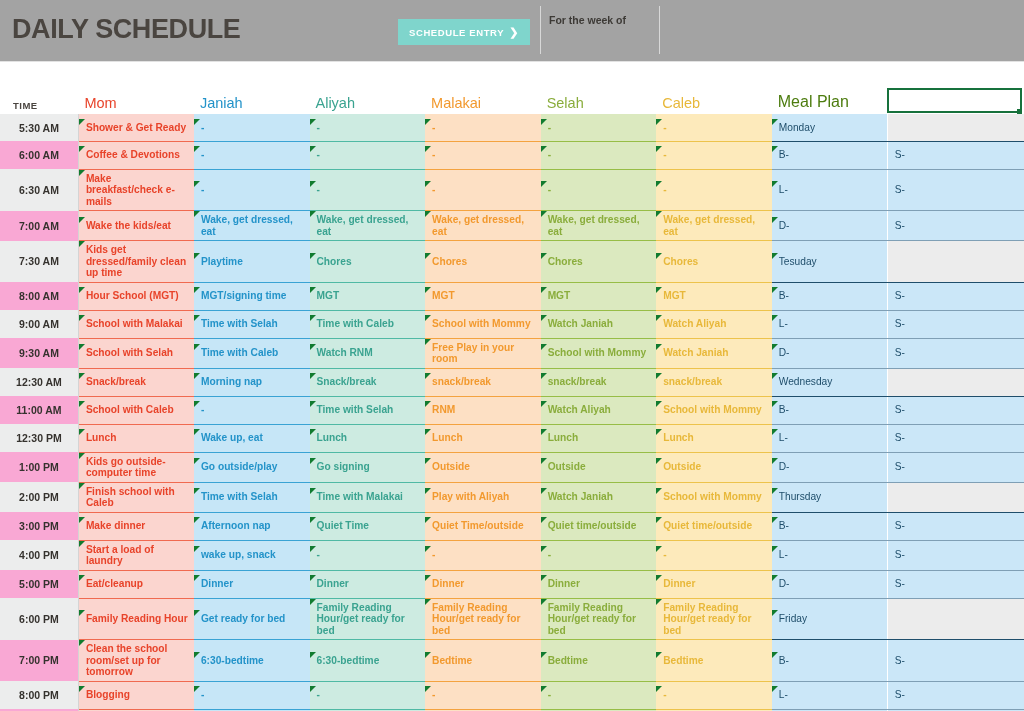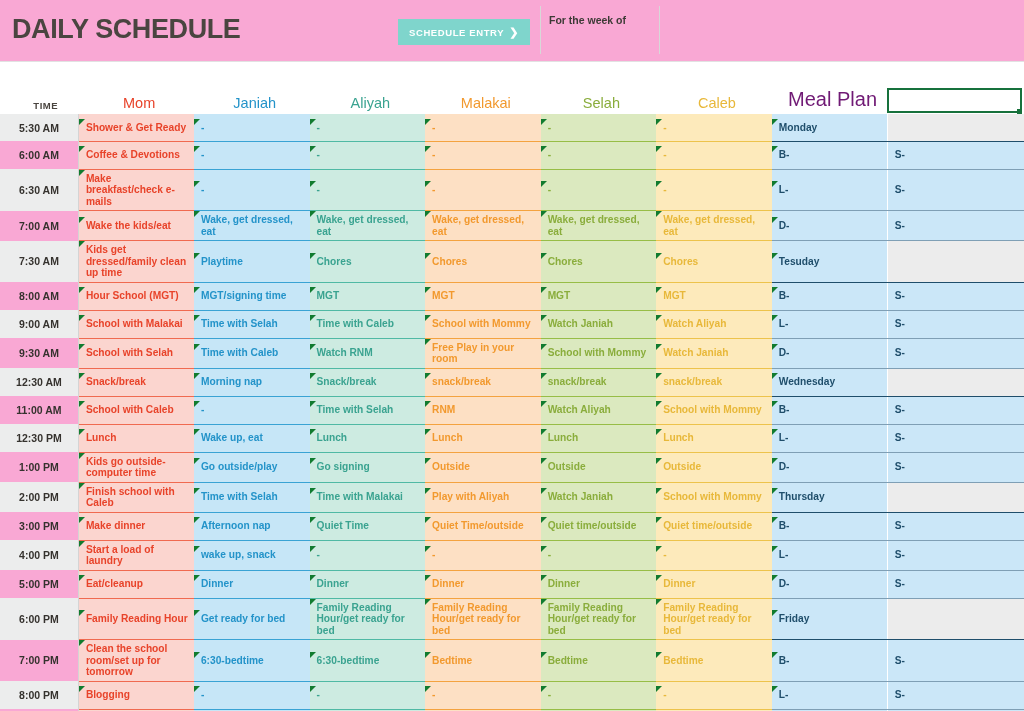--- a/index.html
+++ b/index.html
@@ -9,21 +9,21 @@
     width: 1024px; height: 711px;
     background: #ffffff;
     font-family: "Liberation Sans", sans-serif;
     overflow: hidden;
   }
   #app { position: relative; width: 1024px; height: 711px; background:#fff; }
 
   
   #header {
     position: absolute; left: 0; top: 0; width: 1024px; height: 62px;
-    background: #f9a8d4;
+    background: #a3a3a3;
     border-bottom: 1px solid #e2e2e2;
   }
   #title {
     position: absolute; left: 12px; top: 14px;
     font-family: "Liberation Sans", sans-serif;
     font-size: 27px; font-weight: bold; letter-spacing: -0.4px;
     color: #4a4540; white-space: nowrap;
   }
   #entry-btn {
     position: absolute; left: 398px; top: 19px; width: 132px; height: 26px;
@@ -44,26 +44,26 @@
 
   
   #grid { position: absolute; left: 0; top: 88px; width: 1024px; }
   table { border-collapse: collapse; table-layout: fixed; width: 1024px; }
   col.c-time { width: 78px; }
   col.c-p    { width: 115px; }
   col.c-meal { width: 115px; }
   col.c-s    { width: 136px; }
 
   thead th {
-    height: 22px; padding: 0 0 3px 6px; text-align: center; vertical-align: bottom;
+    height: 22px; padding: 0 0 3px 6px; text-align: left; vertical-align: bottom;
     font-weight: normal; border: none; background: #fff;
   }
   th.h-time { font-size: 9.5px; font-weight: bold; color: #4a4540; letter-spacing: 0.5px; padding-left: 13px; }
   th.h-person { font-size: 14.5px; }
-  th.h-meal { font-size: 20px; color: #701a75; }
+  th.h-meal { font-size: 16px; color: #4d7c0f; }
   th.h-sel  { padding: 0; }
   th.h-sel .selbox {
     height: 25px; margin: 0 2px 1px 0;
     border: 2px solid #17713c; background: #fff; position: relative;
   }
   th.h-sel .selbox::after {
     content: ""; position: absolute; right: -2px; bottom: -3px;
     width: 5px; height: 5px; background: #17713c;
   }
 
@@ -107,21 +107,21 @@
   td.col-aliyah  { border-bottom: 1px solid #4fb9a4; }
   td.col-malakai { border-bottom: 1px solid #f4a33f; }
   td.col-selah   { border-bottom: 1px solid #97bd46; }
   td.col-caleb   { border-bottom: 1px solid #edc34b; }
 
   
   td.col-meal, td.col-snack {
     background: #cbe7f8; border-bottom: 1px solid #7f9fb5;
   }
   td.col-meal .cell, td.col-snack .cell {
-    color: #1f4e6b; font-size: 10.2px; font-weight: bold;
+    color: #1f4e6b; font-size: 10.2px; font-weight: normal;
   }
   td.col-meal { border-right: 1px solid #ffffff; }
   td.col-meal.dayhdr, td.col-snack.dayhdr { border-bottom: 1px solid #1f4e6b; }
   td.col-snack.blank { background: #ececec; }
 </style>
 </head>
 <body>
 
 <div id="app">
 

